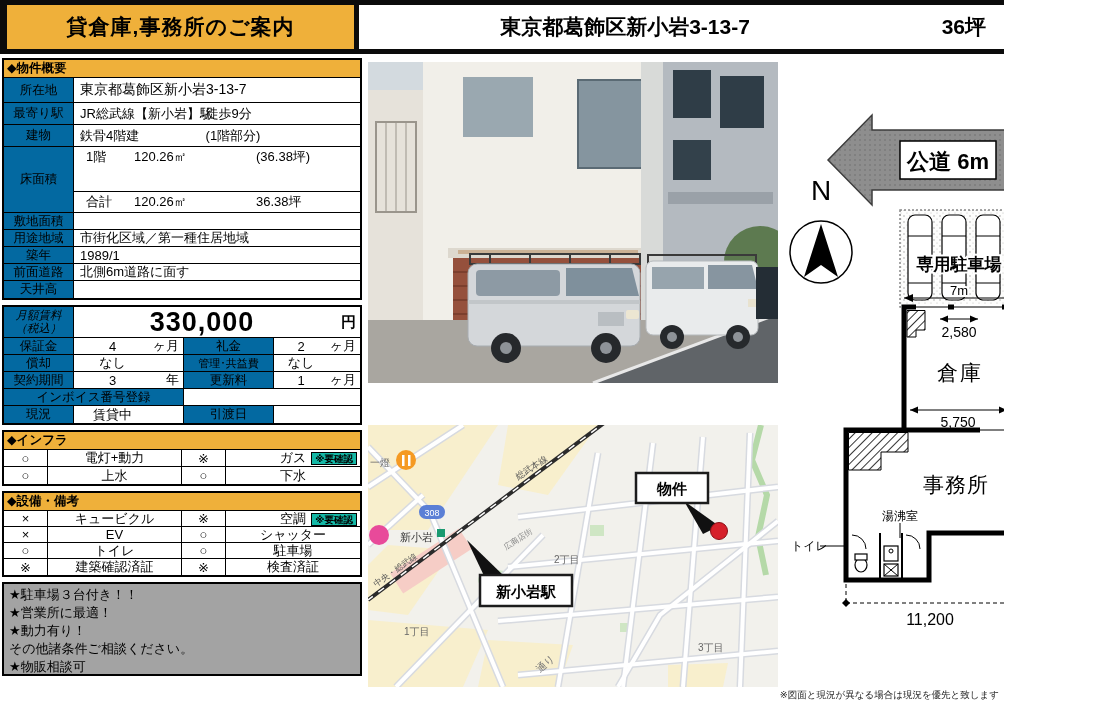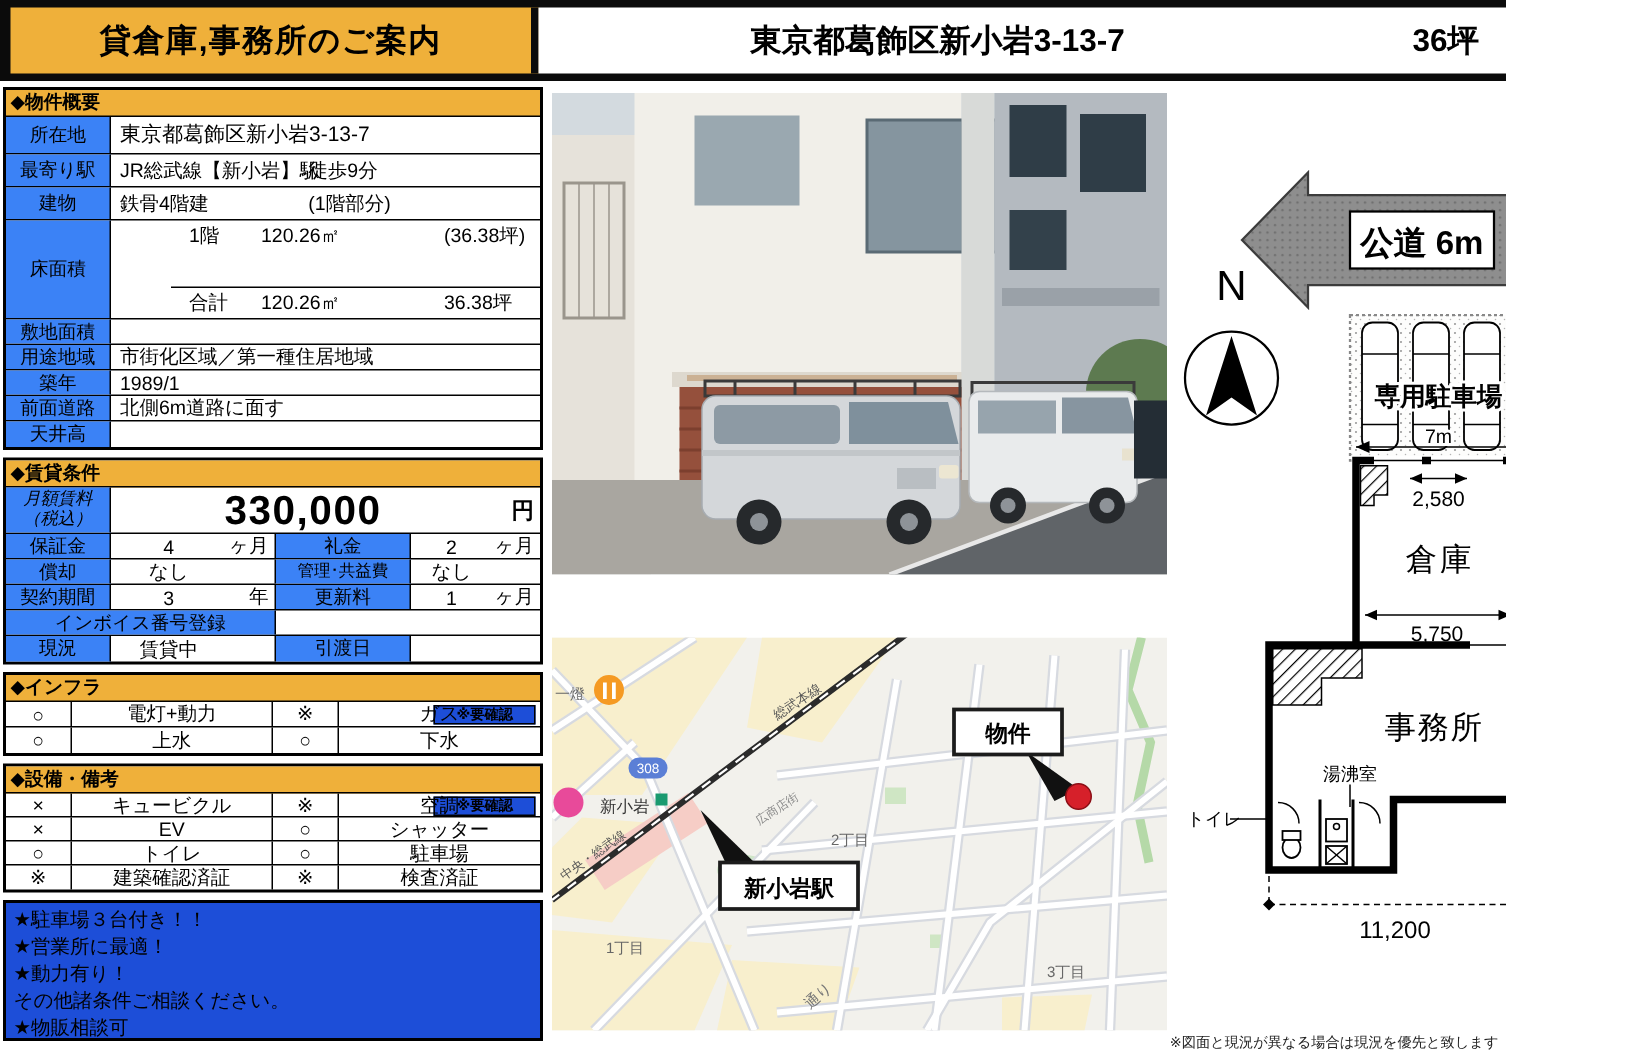--- a/index.html
+++ b/index.html
@@ -18,49 +18,49 @@
   .h-area { position:absolute; right:45px; font-size:21px; font-weight:bold; }
   .h-badge { width:62px; background:#EFB03A; border-left:5px solid #0b0b0b;
              display:flex; align-items:center; justify-content:center; font-size:15px; font-weight:bold; }
 
   
   .panel { position:absolute; left:2px; top:58px; width:360px; }
   .tbl { border:2px solid #000; background:#fff; margin-bottom:5px; }
   .sec { height:18px; background:#EFB03A; border-bottom:1px solid #000;
          display:flex; align-items:center; justify-content:space-between; padding:0 3px;
          font-size:12.5px; font-weight:bold; }
-  .sec .chk { background:#1d4ed8; border:1px solid #000; font-size:9.5px; line-height:11px; padding:0 14px; font-weight:bold;margin-top:36px; }
+  .sec .chk { background:#14b8a6; border:1px solid #000; font-size:9.5px; line-height:11px; padding:0 3px; font-weight:bold;margin-top:36px; }
   .row { display:flex; border-bottom:1px solid #000; font-size:13px; align-items:stretch; }
   .tbl .row:last-child { border-bottom:none; }
-  .lbl { background:#3b82f6; width:70px; flex:none; display:flex; align-items:center; justify-content:center;
+  .lbl { background:#0369a1; width:70px; flex:none; display:flex; align-items:center; justify-content:center;
          border-right:1px solid #000; font-size:12.5px; text-align:center; line-height:13px; }
   .val { flex:1; display:flex; align-items:center; padding:0 6px; position:relative; min-width:0; }
   .v2 { position:absolute; left:46%; }
-  .valcol { flex:1; display:flex; flex-direction:column;padding-left:40px; }
+  .valcol { flex:1; display:flex; flex-direction:column; }
   .fr { display:flex; align-items:center; height:20px; }
   .fr .f1 { width:60px; padding-left:12px; }
   .fr .f2 { width:122px; }
   .fr .f3 { flex:1; }
   .fr.total { border-top:1px solid #000; height:21px; }
   .spacer { flex:1; }
 
   .cell { display:flex; align-items:center; border-right:1px solid #000; padding:0 4px; min-width:0; }
   .cell:last-child { border-right:none; }
   .num { flex:1; text-align:center; }
   .unit { width:32px; text-align:right; }
   .w70 { width:70px; flex:none; }
   .w110 { width:110px; flex:none; }
   .w90 { width:90px; flex:none; }
   .flex1 { flex:1; }
   .amount { flex:1; text-align:center; font-size:27px; font-weight:bold; letter-spacing:1px; }
   .yen { width:30px; font-size:15px; font-weight:bold; text-align:right; padding-right:2px; }
   .mk { width:44px; flex:none; display:flex; align-items:center; justify-content:center; border-right:1px solid #000; }
   .eq { width:134px; flex:none; display:flex; align-items:center; justify-content:center; border-right:1px solid #000; }
   .eq2 { flex:1; display:flex; align-items:center; justify-content:center; }
-  .notes { border:2px solid #000; height:94px; padding:2px 5px; font-size:13px; line-height:18px; background:#1d4ed8; }
+  .notes { border:2px solid #000; height:94px; padding:2px 5px; font-size:13px; line-height:18px; background:#a3a3a3; }
 
   
   .photo { position:absolute; left:368px; top:62px; width:410px; height:321px; }
   .map { position:absolute; left:368px; top:425px; width:410px; height:262px; }
   .plan { position:absolute; left:788px; top:58px; width:312px; height:624px; }
   .disc { position:absolute; right:5px; top:689px; font-size:9.5px; color:#222; }
   svg { display:block; }
   .halo { paint-order:stroke; stroke:#fff; stroke-width:4px; }
   .dimtxt { font-size:14px; }
 </style>
@@ -133,23 +133,20 @@
       <div class="row" style="height:17px">
         <div class="lbl">前面道路</div>
         <div class="val">北側6m道路に面す</div>
       </div>
       <div class="row" style="height:17px">
         <div class="lbl">天井高</div>
       </div>
     </div>
 
     <div class="tbl">
-      <div class="sec">
-          <span>◆賃貸条件</span>
-        </div>
       <div class="row" style="height:31px">
         <div class="lbl" style="flex-direction:column; font-size:11.5px;font-style:italic;">
           <span>月額賃料</span>
           <span>（税込）</span>
         </div>
         <div class="val" style="padding:12px 2px;">
           <span class="amount">330,000</span>
           <span class="yen">円</span>
         </div>
       </div>

